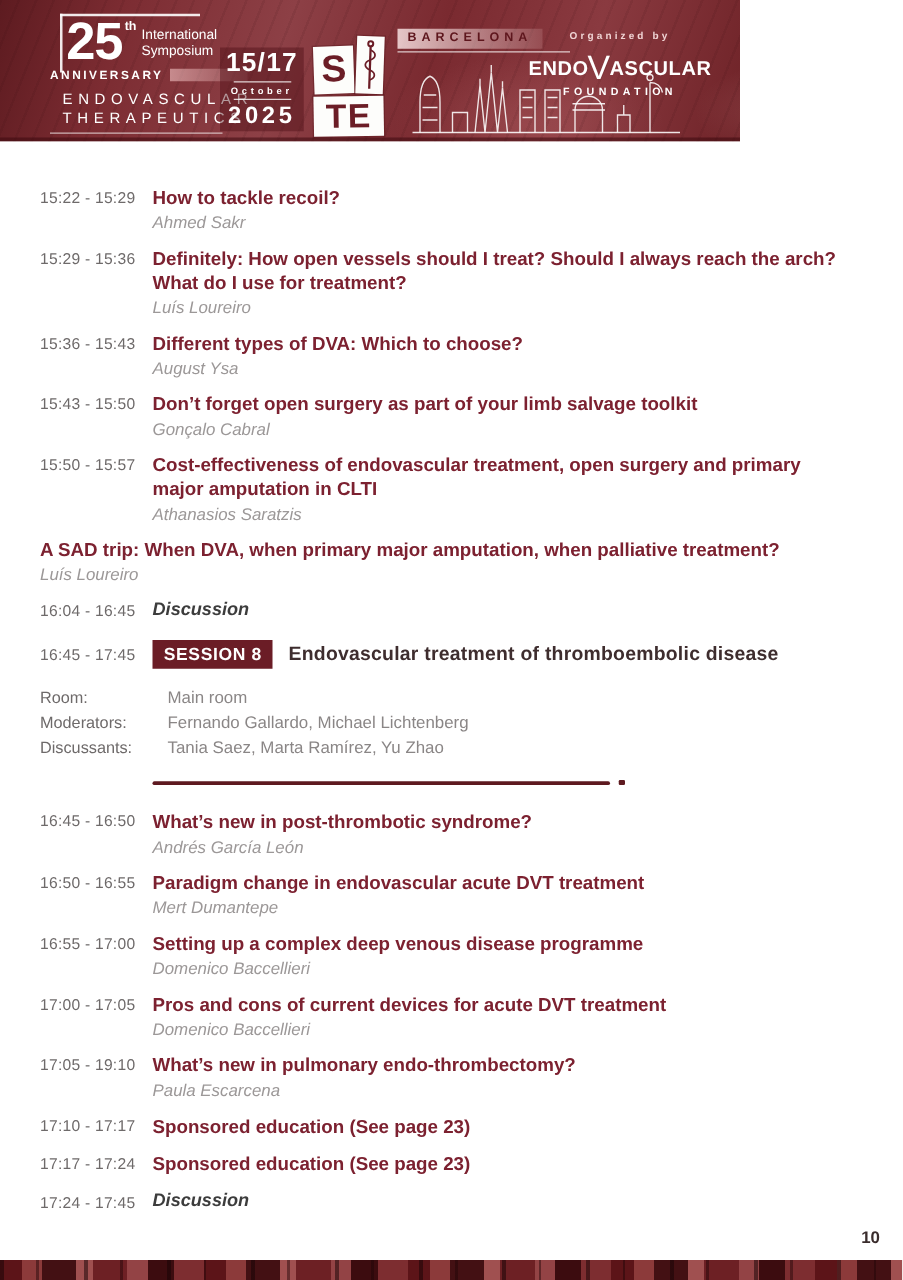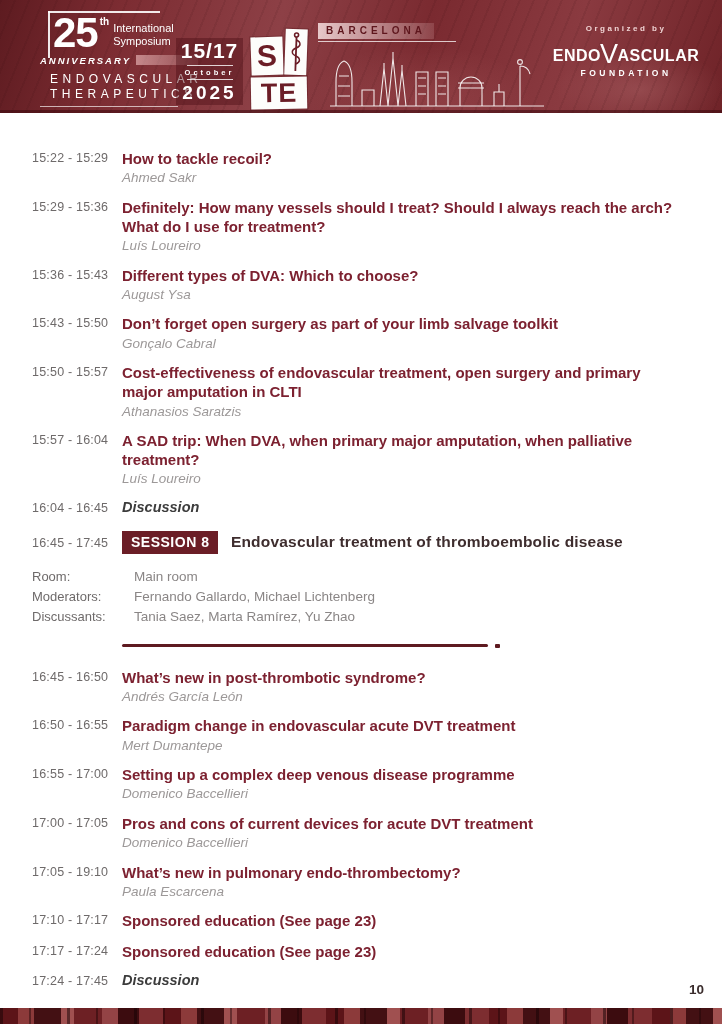--- a/index.html
+++ b/index.html
@@ -9,21 +9,21 @@
     position: relative;
     width: 722px; height: 1024px;
     margin: 0 auto;
     background: #ffffff;
     overflow: hidden;
   }
 
   
   .banner {
     position: relative;
-    width: 722px; height: 113px;
+    width: 592px; height: 113px;
     background:
       radial-gradient(120px 60px at 640px 90px, rgba(255,190,190,0.18), transparent 70%),
       radial-gradient(160px 80px at 420px 100px, rgba(255,170,170,0.15), transparent 70%),
       linear-gradient(105deg, #5d1b20 0%, #7c2c32 16%, #8d4046 38%, #7a2a30 58%, #8a3a40 78%, #6f2328 100%);
     color: #fff;
     overflow: visible;
   }
   .banner::before {
     content: ""; position: absolute; inset: 0;
     background: repeating-linear-gradient(112deg, rgba(40,5,8,0.16) 0 2px, transparent 2px 13px);
@@ -35,21 +35,21 @@
   }
 
   .logo25 { position: absolute; left: 40px; top: 9px; width: 150px; }
   .logo25 .hline { position: absolute; left: 8px; top: 2px; width: 112px; height: 1.5px; background: rgba(255,255,255,0.9); }
   .logo25 .vline { position: absolute; left: 8px; top: 2px; width: 1.5px; height: 47px; background: rgba(255,255,255,0.9); }
   .row-25 { display: flex; align-items: flex-start; padding-left: 13px; padding-top: 4px; }
   .n25 { font-size: 42px; font-weight: 800; line-height: 0.95; letter-spacing: -1px; }
   .th-sup { font-size: 10px; font-weight: 700; margin: 3px 4px 0 2px; }
   .intsym { font-size: 11px; line-height: 1.15; margin-top: 9px; font-weight: 400; }
   .anniv-row { display: flex; align-items: center; margin-top: 2px; }
-  .anniv { font-size: 9.5px; font-weight: 800; letter-spacing: 2px; font-style: italic; }
+  .anniv { font-size: 9.5px; font-weight: 800; letter-spacing: 2px; }
   .anniv-bar { flex: 0 0 62px; height: 10px; margin-left: 5px;
     background: linear-gradient(90deg, rgba(255,210,210,0.55), rgba(255,210,210,0.12)); }
   .brand-lines { margin-top: 6px; padding-left: 10px; text-align: center; width: 138px;
     border-bottom: 1px solid rgba(255,255,255,0.65); padding-bottom: 4px; }
   .brand-l1, .brand-l2 { font-size: 12px; letter-spacing: 4.5px; font-weight: 500; line-height: 1.25; white-space: nowrap; }
 
   .datebox {
     position: absolute; left: 176px; top: 38px; width: 67px; height: 67px;
     background: rgba(74,12,18,0.42);
     display: flex; flex-direction: column; align-items: center; justify-content: center;
@@ -210,21 +210,21 @@
       <div class="time">15:22 - 15:29</div>
       <div class="cell">
         <div class="title">How to tackle recoil?</div>
         <div class="speaker">Ahmed Sakr</div>
       </div>
     </div>
 
     <div class="row">
       <div class="time">15:29 - 15:36</div>
       <div class="cell">
-        <div class="title">Definitely: How many vessels should I treat? Should I always reach the arch? What do I use for treatment?</div>
+        <div class="title">Definitely: How open vessels should I treat? Should I always reach the arch? What do I use for treatment?</div>
         <div class="speaker">Luís Loureiro</div>
       </div>
     </div>
 
     <div class="row">
       <div class="time">15:36 - 15:43</div>
       <div class="cell">
         <div class="title">Different types of DVA: Which to choose?</div>
         <div class="speaker">August Ysa</div>
       </div>
@@ -240,21 +240,20 @@
 
     <div class="row">
       <div class="time">15:50 - 15:57</div>
       <div class="cell">
         <div class="title">Cost-effectiveness of endovascular treatment, open surgery and primary major amputation in CLTI</div>
         <div class="speaker">Athanasios Saratzis</div>
       </div>
     </div>
 
     <div class="row">
-      <div class="time">15:57 - 16:04</div>
       <div class="cell">
         <div class="title">A SAD trip: When DVA, when primary major amputation, when palliative treatment?</div>
         <div class="speaker">Luís Loureiro</div>
       </div>
     </div>
 
     <div class="row">
       <div class="time">16:04 - 16:45</div>
       <div class="cell">
         <div class="discussion">Discussion</div>

